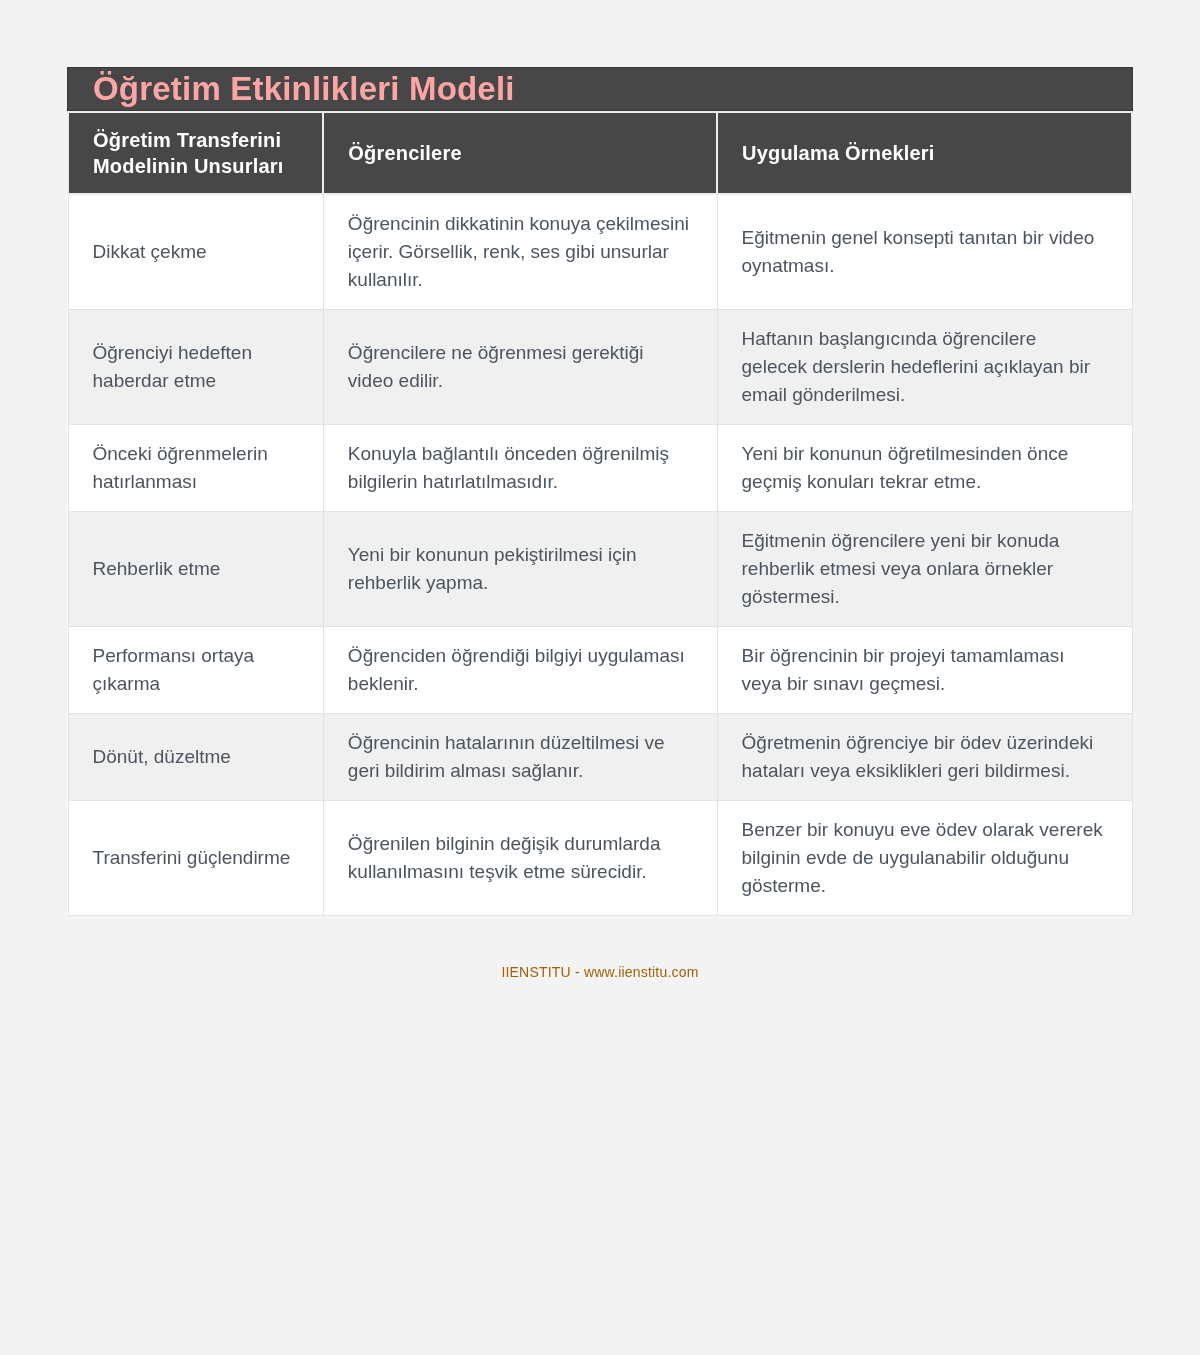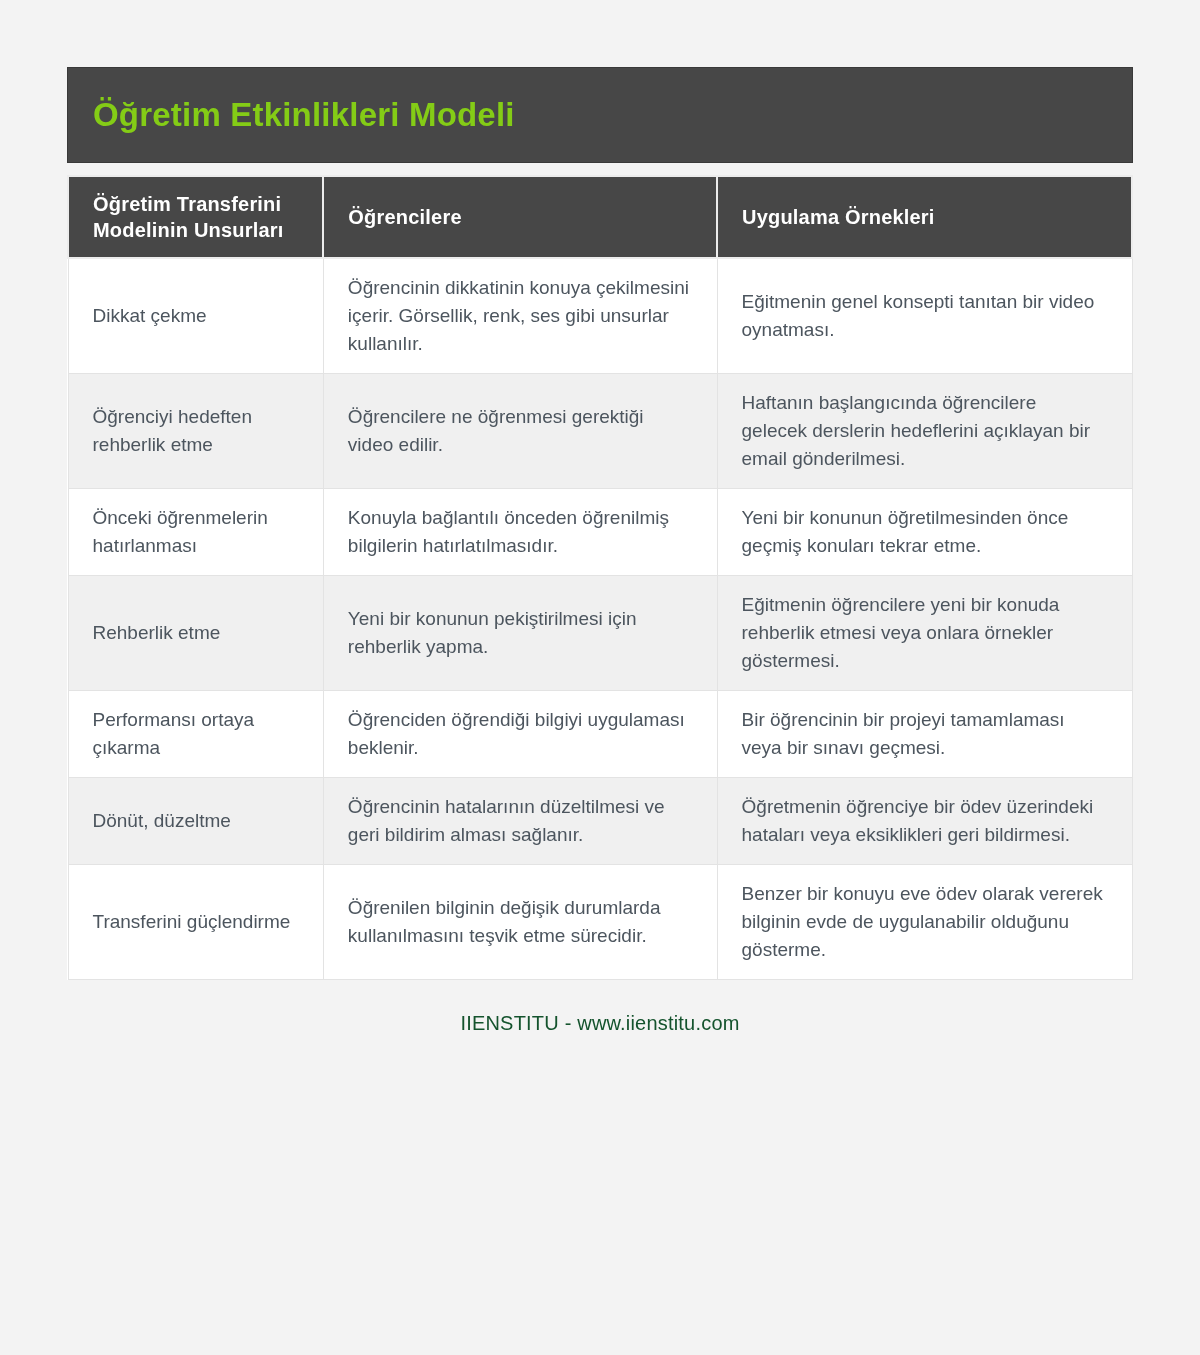--- a/index.html
+++ b/index.html
@@ -12,25 +12,25 @@
   }
   .table-wrap {
     position: absolute;
     left: 67px;
     top: 67px;
     width: 1066px;
   }
   .title-bar {
     background: #474747;
     border: 1px solid #393939;
-    color: #84cc16;
+    color: #fca5a5;
     font-size: 33px;
     font-weight: bold;
-    padding: 28px 25px;
-    margin-bottom: 12px;
+    padding: 2px 25px;
+    margin-bottom: 0;
     letter-spacing: 0.2px;
   }
   table.model-table {
     width: 100%;
     border-collapse: collapse;
     background: #ffffff;
     table-layout: fixed;
   }
   table.model-table col.c1 { width: 24%; }
   table.model-table col.c2 { width: 37%; }
@@ -53,24 +53,24 @@
     color: #4c555e;
     vertical-align: middle;
     padding: 15px 26px 15px 24px;
     border: 1px solid #e3e3e3;
     background: #ffffff;
   }
   table.model-table tbody tr:nth-child(even) td {
     background: #f0f0f0;
   }
   .footer {
-    margin-top: 32px;
+    margin-top: 48px;
     text-align: center;
-    color: #14532d;
-    font-size: 20px;
+    color: #a16207;
+    font-size: 14px;
     letter-spacing: 0.2px;
   }
 </style>
 </head>
 <body>
 
 <div class="table-wrap">
   <div class="title-bar">Öğretim Etkinlikleri Modeli</div>
 
   <table class="model-table">
@@ -86,21 +86,21 @@
         <th>Uygulama Örnekleri</th>
       </tr>
     </thead>
     <tbody>
         <tr>
     <td>Dikkat çekme</td>
     <td>Öğrencinin dikkatinin konuya çekilmesini içerir. Görsellik, renk, ses gibi unsurlar kullanılır.</td>
     <td>Eğitmenin genel konsepti tanıtan bir video oynatması.</td>
   </tr>
         <tr>
-    <td>Öğrenciyi hedeften rehberlik etme</td>
+    <td>Öğrenciyi hedeften haberdar etme</td>
     <td>Öğrencilere ne öğrenmesi gerektiği video edilir.</td>
     <td>Haftanın başlangıcında öğrencilere gelecek derslerin hedeflerini açıklayan bir email gönderilmesi.</td>
   </tr>
         <tr>
     <td>Önceki öğrenmelerin hatırlanması</td>
     <td>Konuyla bağlantılı önceden öğrenilmiş bilgilerin hatırlatılmasıdır.</td>
     <td>Yeni bir konunun öğretilmesinden önce geçmiş konuları tekrar etme.</td>
   </tr>
         <tr>
     <td>Rehberlik etme</td>

